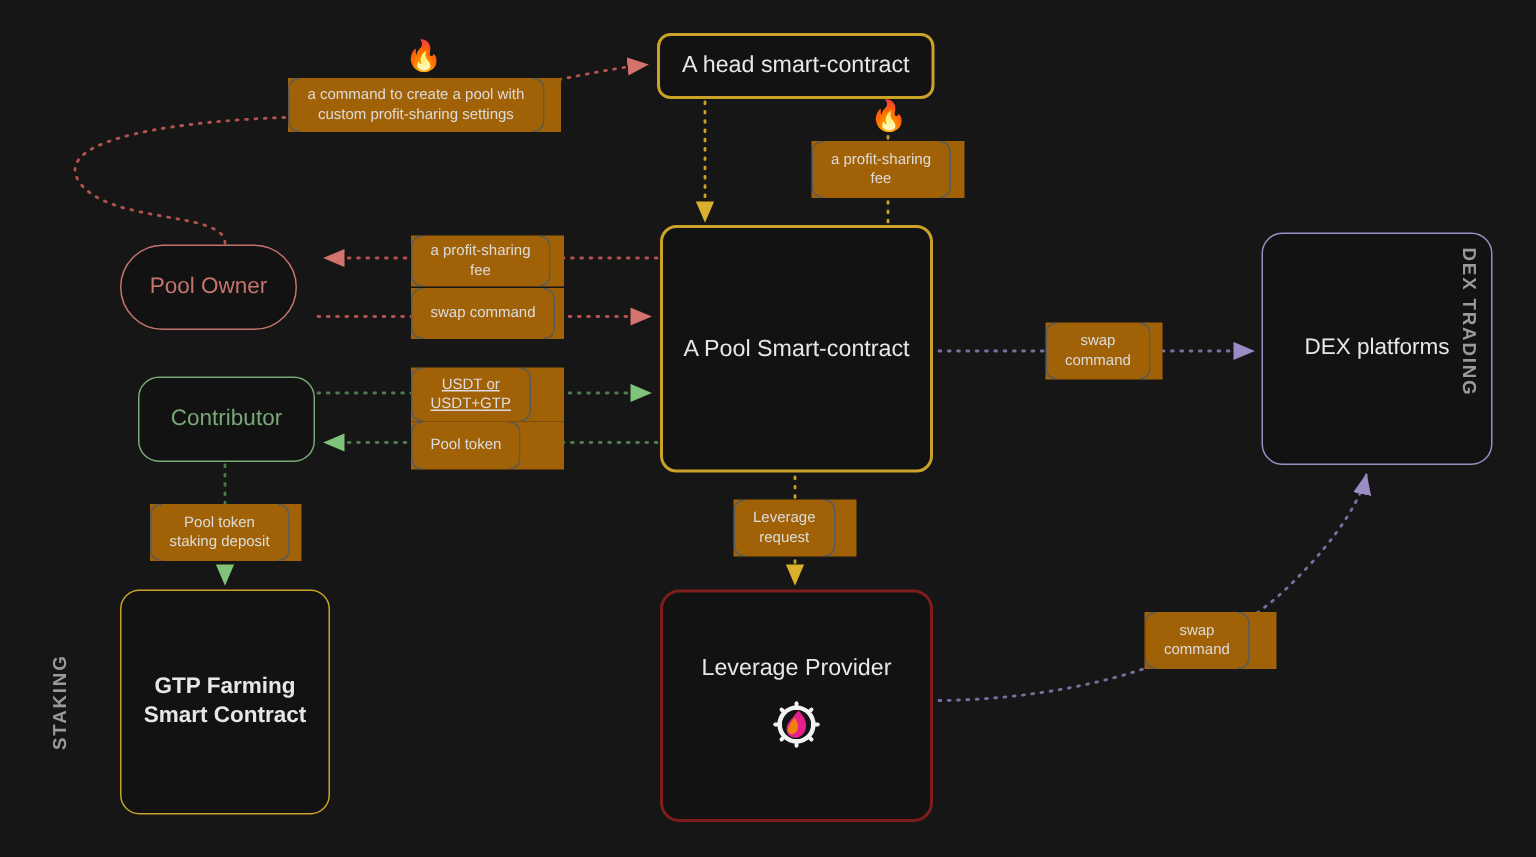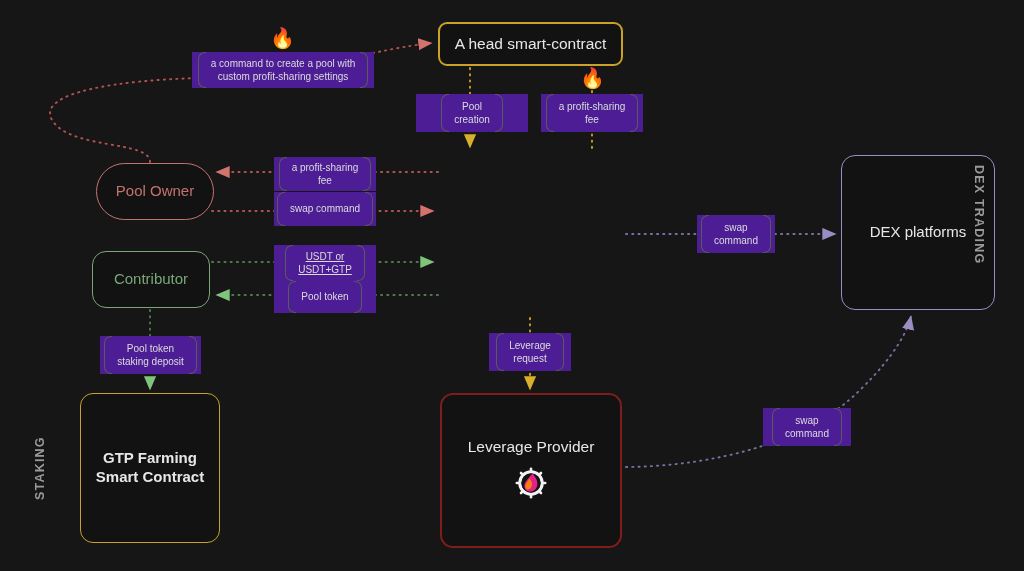--- a/index.html
+++ b/index.html
@@ -47,21 +47,21 @@
     font-size: 15.5px;
   }
   .node.poolsc {
     left: 440px; top: 150px; width: 182px; height: 165px;
     border: 2px solid #c9a227;
     border-radius: 11px;
     color: #e7e7e7;
     font-size: 15.5px;
   }
   .node.owner {
-    left: 96px; top: 163px; width: 118px; height: 57px;
+    left: 80px; top: 163px; width: 118px; height: 57px;
     border: 1.6px solid #c4736f;
     border-radius: 29px;
     color: #c4736f;
     font-size: 15px;
   }
   .node.contributor {
     left: 92px; top: 251px; width: 118px; height: 57px;
     border: 1.6px solid #79a876;
     border-radius: 14px;
     color: #79a876;
@@ -88,27 +88,27 @@
     border-radius: 13px;
     color: #e7e7e7;
     font-size: 15.5px;
   }
 
   
   .elabel {
     position: absolute;
     display: flex;
     align-items: center;
-    justify-content: center;
+    justify-content: flex-start;
     color: #dcdcdc;
     font-size: 10px;
     line-height: 1.35;
     text-align: center;
     white-space: pre-line;
-    background: #4c1d95;
+    background: #a16207;
   }
   .elabel .brk {
     display: block;
     width: 7px;
     align-self: stretch;
     flex: 0 0 auto;
   }
   .elabel .brk.l {
     border: 1.3px solid #5a5a5a;
     border-right: none;
@@ -193,20 +193,23 @@
 
     <path d="M 530,318 L 530,390" fill="none" stroke="#c9a227" stroke-width="1.9" stroke-dasharray="1.2 5" stroke-linecap="round" marker-end="url(#ar-gold)"></path>
 
     <path d="M 626,467 C 720,466 810,440 860,390 C 895,356 908,330 911,316" fill="none" stroke="#7a70a0" stroke-width="1.9" stroke-dasharray="1.2 5" stroke-linecap="round" marker-end="url(#ar-purple)"></path>
   </svg>
 
   <div class="node head">
     <span class="node-label">A head smart-contract</span>
   </div>
 
+  <div class="node poolsc">
+    <span class="node-label">A Pool Smart-contract</span>
+  </div>
 
   <div class="node owner">
     <span class="node-label">Pool Owner</span>
   </div>
 
   <div class="node contributor">
     <span class="node-label">Contributor</span>
   </div>
 
   <div class="node dex">
@@ -248,26 +251,20 @@
     </span>
   </div>
 
   <div class="elabel" style="left:192px; top:52px; width:182px; height:36px;">
     <span class="brk l"></span>
     <span class="txt">a command  to create a pool with
 custom profit-sharing settings</span>
     <span class="brk r"></span>
   </div>
 
-  <div class="elabel" style="left:416px; top:94px; width:112px; height:38px;">
-    <span class="brk l"></span>
-    <span class="txt">Pool
-creation</span>
-    <span class="brk r"></span>
-  </div>
 
   <div class="elabel" style="left:541px; top:94px; width:102px; height:38px;">
     <span class="brk l"></span>
     <span class="txt">a profit-sharing
 fee</span>
     <span class="brk r"></span>
   </div>
 
   <div class="elabel" style="left:274px; top:157px; width:102px; height:34px;">
     <span class="brk l"></span>

